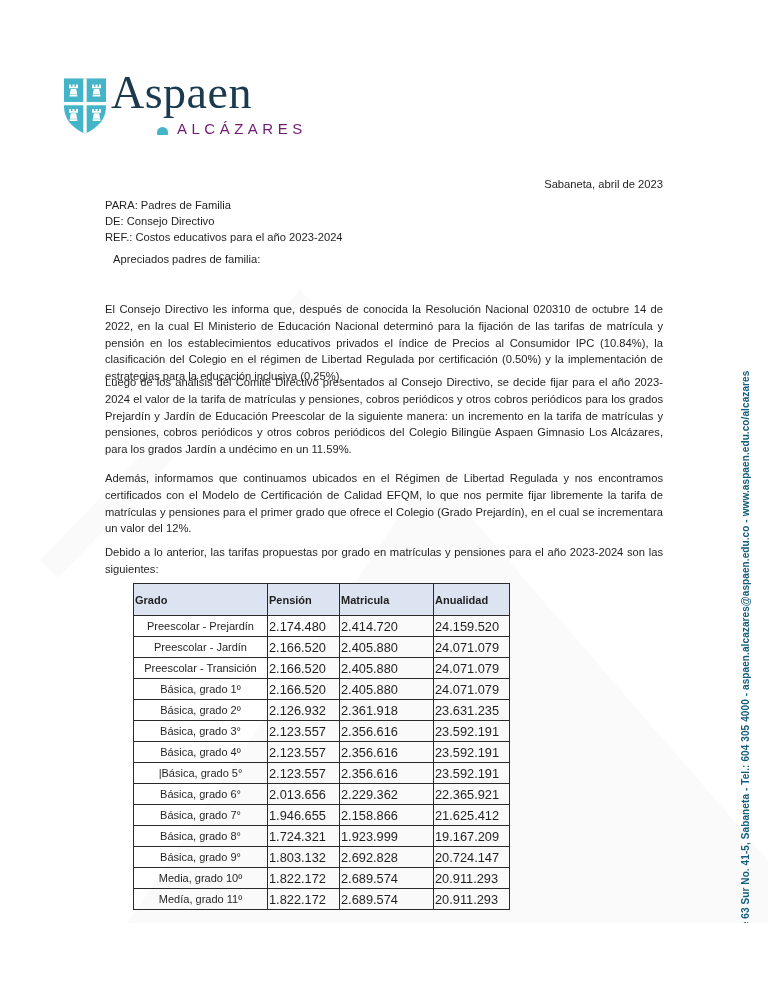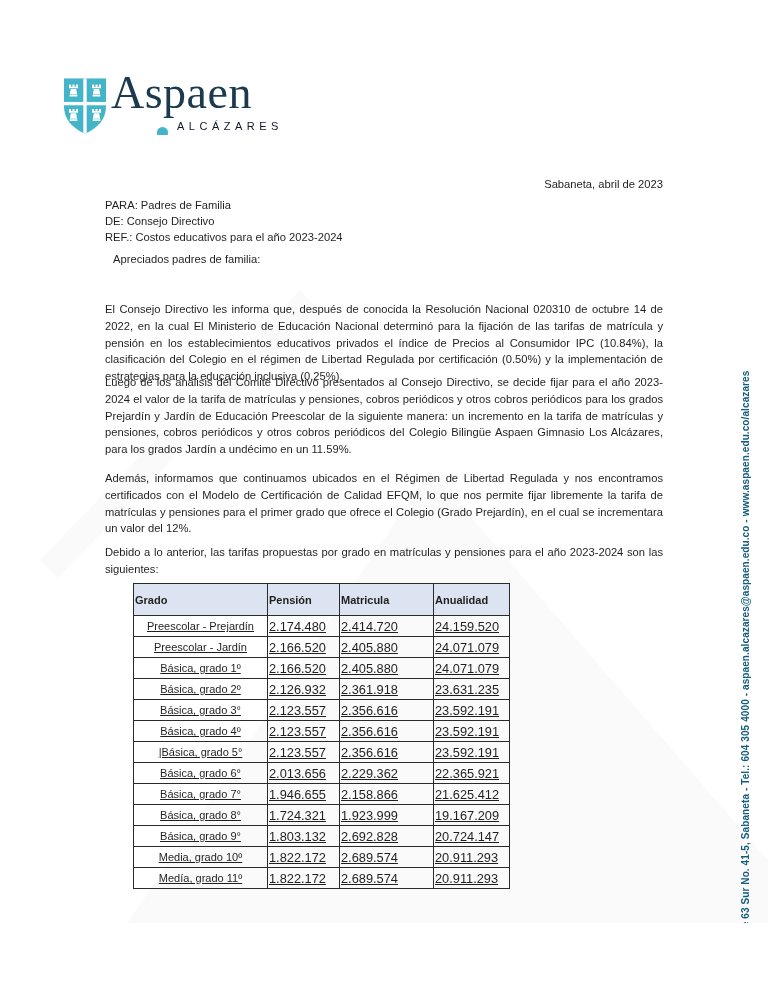--- a/index.html
+++ b/index.html
@@ -14,39 +14,39 @@
   .brand-name {
     position:absolute; left:50px; top:-6px;
     font-family:"Liberation Serif", serif; font-size:46px; line-height:48px;
     color:#1b3a4e; letter-spacing:0.5px;
   }
   .brand-dot {
     position:absolute; left:96px; top:52px; width:11px; height:8px;
     background:#44b4c8; border-radius:10px 10px 2px 2px;
   }
   .brand-sub {
-    position:absolute; left:116px; top:45px; font-size:11px;
-    letter-spacing:4.5px; color:#0f172a;
+    position:absolute; left:116px; top:45px; font-size:15px;
+    letter-spacing:4.5px; color:#701a75;
   }
   
   .content { position:absolute; left:105px; top:0; width:558px; height:994px; font-size:11.2px; z-index:1; }
   .content > * { position:absolute; margin:0; }
   .dateline { top:178px; left:0; right:0; text-align:right; }
   .addr { top:197px; left:0; line-height:16.2px; }
   .salutation { top:253px; left:8px; }
   .para { left:0; width:558px; text-align:justify; line-height:16.8px; }
   .p1 { top:301px; } .p2 { top:374px; } .p3 { top:470px; } .p4 { top:544px; }
   
   .tariff-table {
     top:583px; left:28px; width:376px; border-collapse:collapse; table-layout:fixed;
     border:1.5px solid #222222;
   }
   .tariff-table th, .tariff-table td { border:1px solid #2a2a2a; overflow:hidden; }
   .tariff-table th { height:29px; background:#dce4f1; font-size:11px; font-weight:bold; text-align:left; }
-  .tariff-table td { height:18px;text-decoration:underline; }
+  .tariff-table td { height:18px; }
   .c-grade { font-size:11px; text-align:center; }
   .c-num  { font-size:12.8px; text-align:left; padding-right:0; }
   
   .side-text {
     position:absolute; left:740px; top:946px; transform:rotate(-90deg);
     transform-origin:0 0; white-space:nowrap; font-size:10px; font-weight:bold;
     letter-spacing:0.1px; color:#155d7d; z-index:2;
   }
 </style>
 </head>
@@ -120,20 +120,26 @@
             <td class="c-num">24.159.520</td>
           </tr>
 
           <tr>
             <td class="c-grade">Preescolar - Jardín</td>
             <td class="c-num">2.166.520</td>
             <td class="c-num">2.405.880</td>
             <td class="c-num">24.071.079</td>
           </tr>
 
+          <tr>
+            <td class="c-grade">Preescolar - Transición</td>
+            <td class="c-num">2.166.520</td>
+            <td class="c-num">2.405.880</td>
+            <td class="c-num">24.071.079</td>
+          </tr>
 
           <tr>
             <td class="c-grade">Básica, grado 1º</td>
             <td class="c-num">2.166.520</td>
             <td class="c-num">2.405.880</td>
             <td class="c-num">24.071.079</td>
           </tr>
 
           <tr>
             <td class="c-grade">Básica, grado 2º</td>

